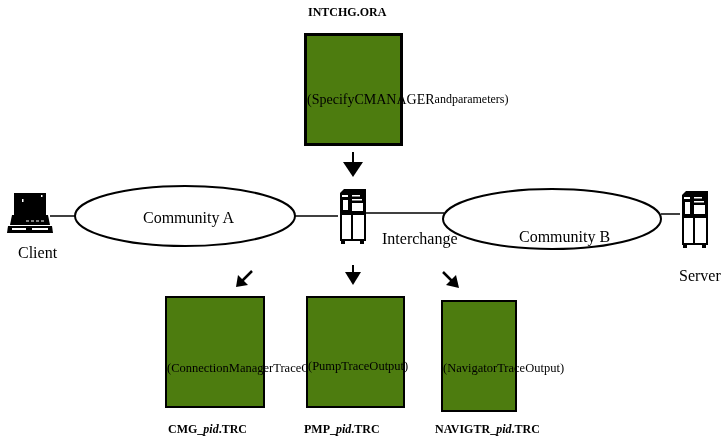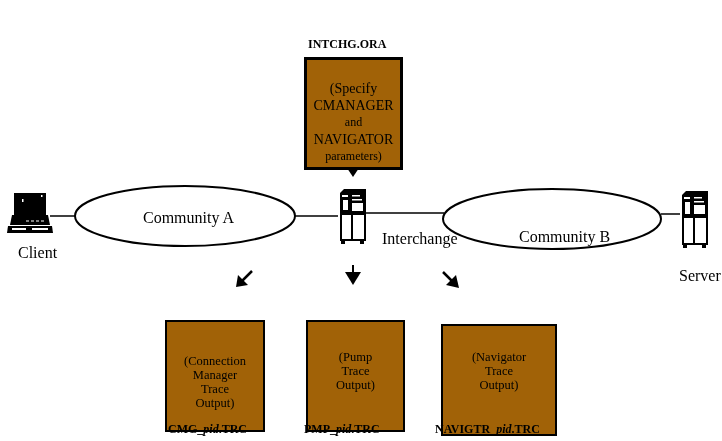--- a/index.html
+++ b/index.html
@@ -1,22 +1,22 @@
 <!DOCTYPE html>
 <html><head>
   <meta charset="utf-8">
   <style>
     html, body { margin: 0; padding: 0; background: #ffffff; }
     body { width: 722px; height: 441px; position: relative; overflow: hidden;
            font-family: "Liberation Serif", "DejaVu Serif", serif; color: #000; }
     .abs { position: absolute; }
     .label { font-size: 16px; white-space: nowrap; }
     .title { font-size: 12px; font-weight: bold; white-space: nowrap; }
-    .box { position: absolute; border: 2px solid #000; background: #a16207; box-sizing: border-box;
-           display: flex; flex-direction: column; align-items: center; margin-top: 24px; }
+    .box { position: absolute; border: 2px solid #000; background: #4d7c0f; box-sizing: border-box;
+           display: flex; flex-direction: row; align-items: center; }
     .box .line { font-size: 12.5px; line-height: 14px; text-align: center; white-space: nowrap; }
     .param-box { border-width: 3px; }
     .param-box .line { font-size: 14px; line-height: 17px; }
     .file-label { font-size: 12px; font-weight: bold; white-space: nowrap; }
     .file-label i { font-style: italic; }
     svg.overlay { position: absolute; left: 0; top: 0; }
   </style>
 </head>
 <body>
 
@@ -91,26 +91,25 @@
   <rect x="4" y="27" width="9" height="25" fill="#fff"></rect>
   <rect x="15" y="27" width="11" height="25" fill="#fff"></rect>
   <rect x="3" y="54" width="4" height="3" fill="#000"></rect>
   <rect x="22" y="54" width="4" height="3" fill="#000"></rect>
 </svg>
 <div class="abs label" style="left:679px; top:261px;margin-top:6px;">Server</div>
 
 <div class="abs label" style="left:143px; top:209px;">Community A</div>
 <div class="abs label" style="left:519px; top:228px;">Community B</div>
 
-<div class="abs title" style="left:308px; top:5px;margin-top:32px;">INTCHG.ORA</div>
+<div class="abs title" style="left:308px; top:5px;">INTCHG.ORA</div>
 <div class="box param-box" style="left:304px; top:33px; width:99px; height:113px; padding-top:20px;">
   <div class="line">(Specify</div>
   <div class="line">CMANAGER</div>
   <div class="line" style="font-size:12px;">and</div>
-  <div class="line">NAVIGATOR</div>
   <div class="line" style="font-size:12px;">parameters)</div>
 </div>
 
 <div class="box" style="left:165px; top:296px; width:100px; height:112px; padding-top:32px;">
   <div class="line">(Connection</div>
   <div class="line">Manager</div>
   <div class="line">Trace</div>
   <div class="line">Output)</div>
 </div>
 <div class="abs file-label" style="left:168px; top:422px;">
@@ -119,20 +118,20 @@
 
 <div class="box" style="left:306px; top:296px; width:99px; height:112px; padding-top:28px;">
   <div class="line">(Pump</div>
   <div class="line">Trace</div>
   <div class="line">Output)</div>
 </div>
 <div class="abs file-label" style="left:304px; top:422px;">
   <span>PMP_</span><i>pid</i><span>.TRC</span>
 </div>
 
-<div class="box" style="left:441px; top:300px; width:116px; height:112px; padding-top:24px;">
+<div class="box" style="left:441px; top:300px; width:76px; height:112px; padding-top:24px;">
   <div class="line">(Navigator</div>
   <div class="line">Trace</div>
   <div class="line">Output)</div>
 </div>
 <div class="abs file-label" style="left:435px; top:422px;">
   <span>NAVIGTR_</span><i>pid</i><span>.TRC</span>
 </div>
 
 </body></html>

